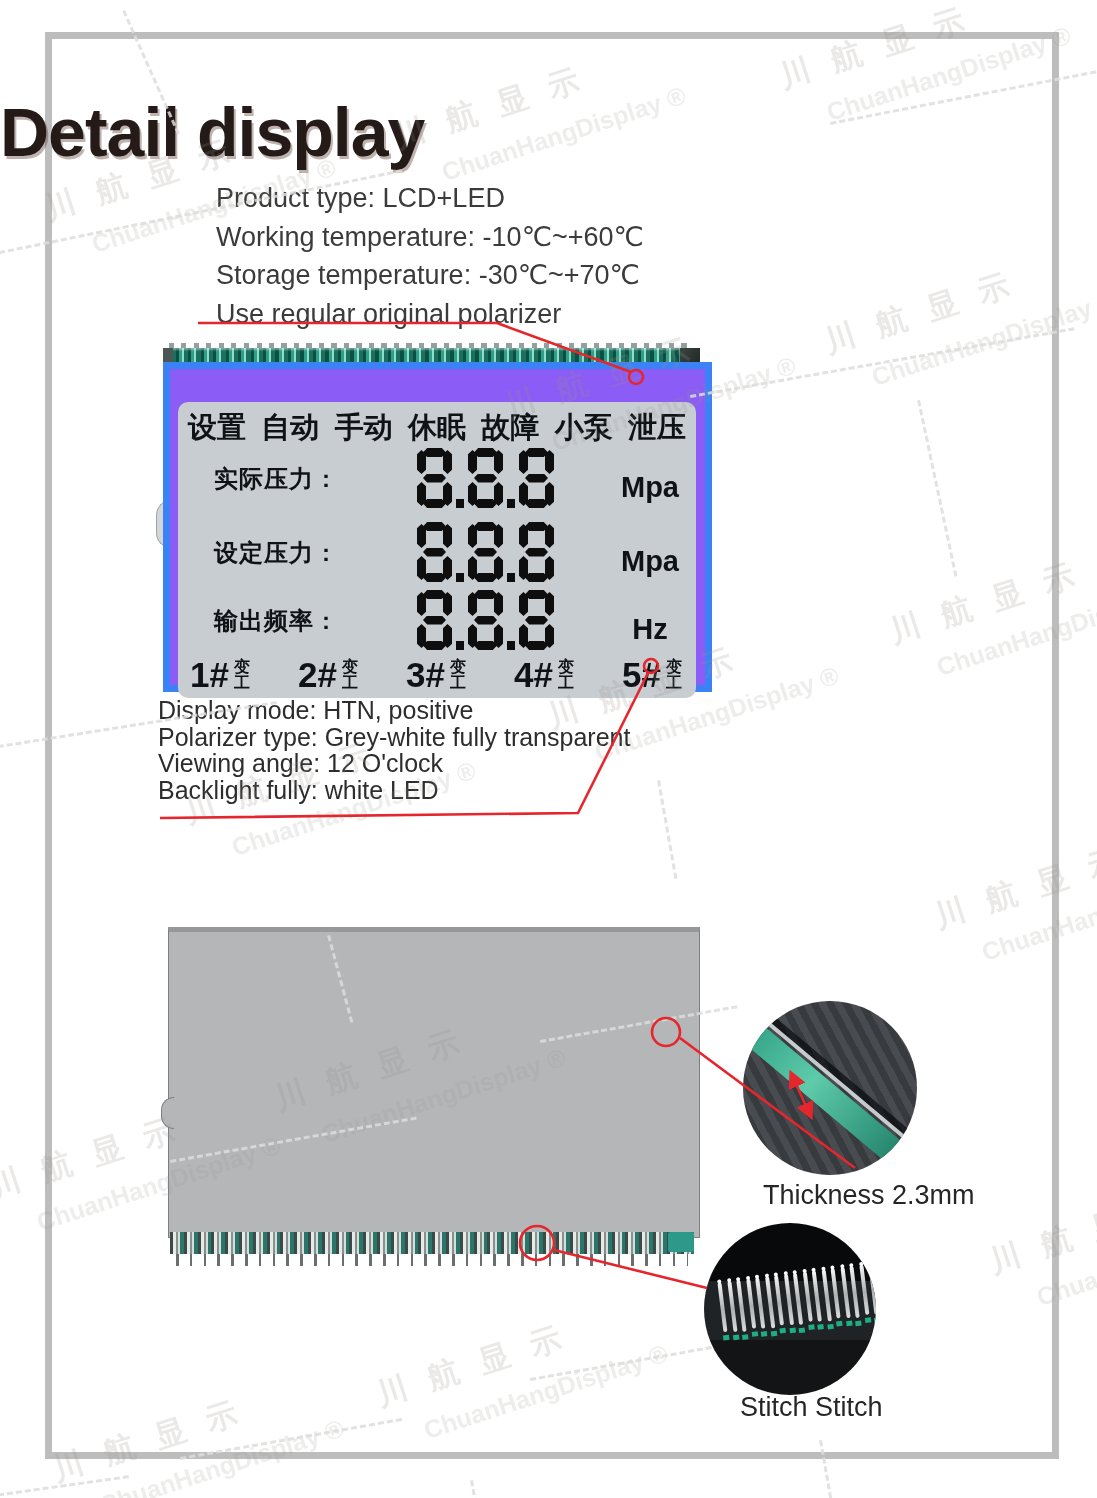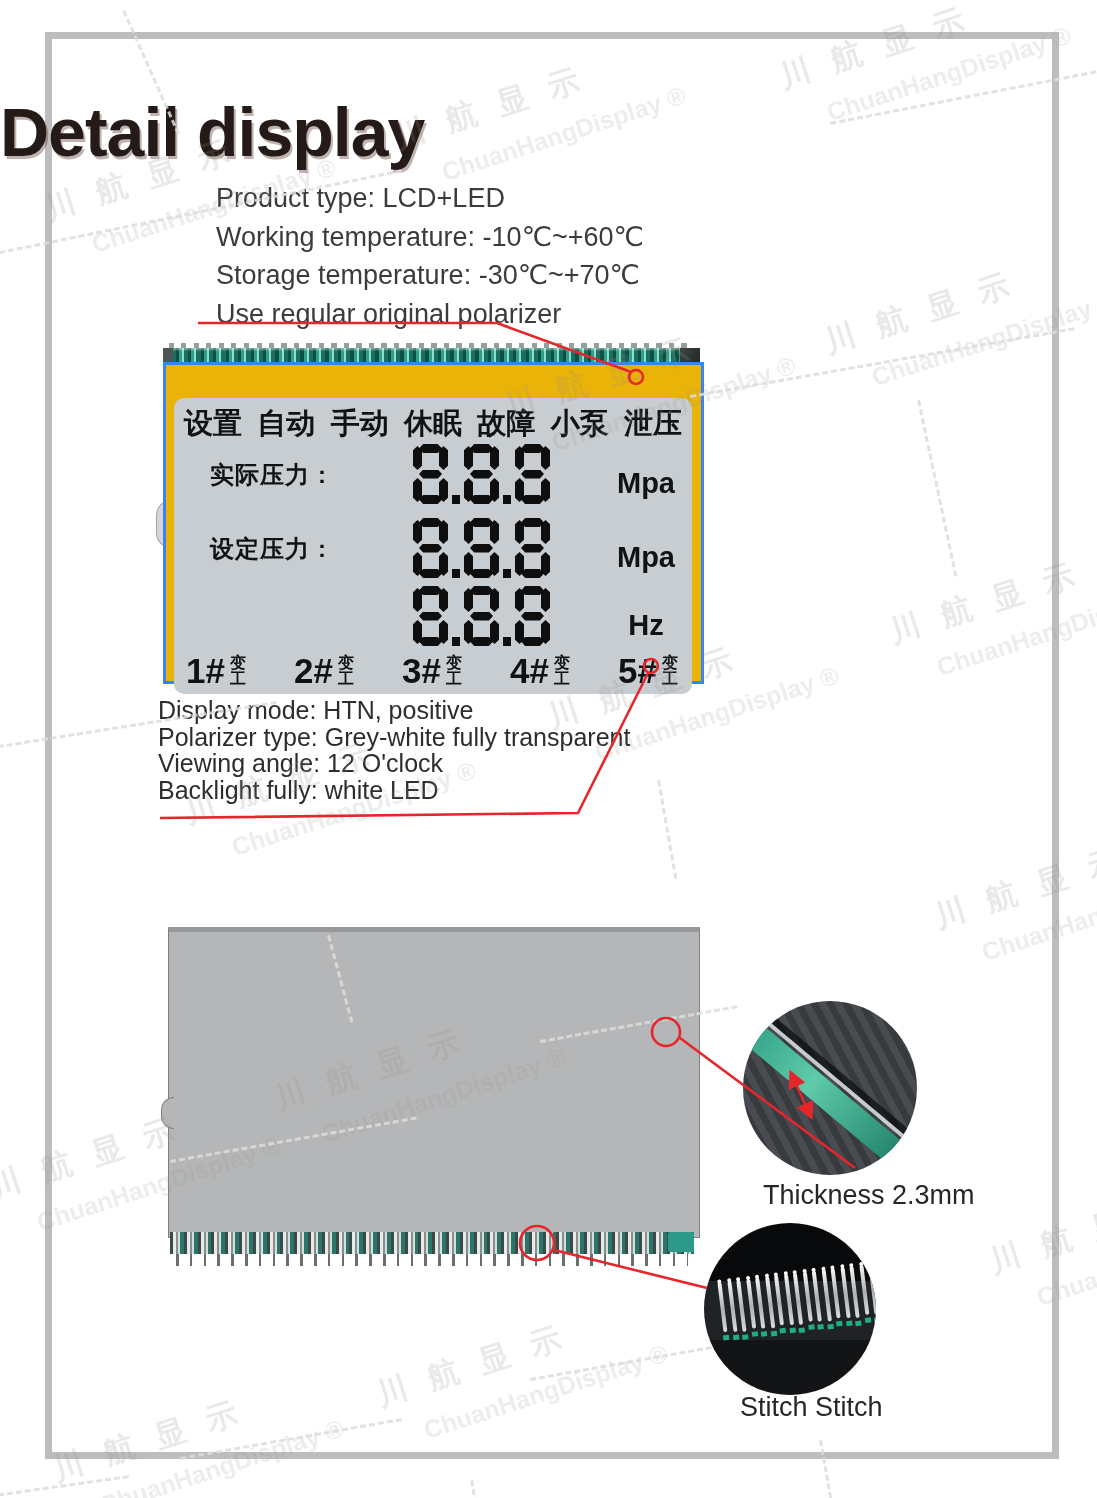--- a/index.html
+++ b/index.html
@@ -31,21 +31,21 @@
   .lcd .zebra{position:absolute;top:5px;left:0;width:100%;height:24px;
       background:repeating-linear-gradient(90deg,#0c4f43 0 3px,#2f9e88 3px 6px,#8fdcc9 6px 8px,#1a6f5e 8px 12.5px);
       box-shadow:inset 0 2px 2px rgba(255,255,255,.4), inset 0 -2px 2px rgba(0,0,0,.35);}
   .lcd .zebra::after{content:"";position:absolute;right:0;top:0;width:20px;height:100%;
       background:linear-gradient(120deg,#3d4543,#1c2422);}
   .lcd .zebra::before{content:"";position:absolute;left:0;top:0;width:10px;height:100%;
       background:#4c5654;}
   .bump{position:absolute;left:-7px;top:157px;width:14px;height:46px;
       border-radius:23px 0 0 23px;background:#d3d6d8;border:1px solid #9fa4a6;border-right:none;}
   .lcd-body{position:absolute;top:19px;left:0;width:535px;height:316px;
-      background:#eab308;border:3px solid #3b82f6;}
+      background:#8b5cf6;border:7px solid #3b82f6;}
   .lcd-screen{position:absolute;top:33px;left:8px;width:518px;height:296px;
       background:#c8cdd1;border-radius:10px;color:#101315;}
   .status-row{position:absolute;top:6px;left:10px;right:10px;height:36px;display:flex;
       justify-content:space-between;font-size:29px;font-weight:600;}
   .data-row{position:absolute;left:0;width:100%;height:66px;}
   .row-label{position:absolute;left:36px;top:50%;transform:translateY(-50%);
       font-size:24px;font-weight:700;letter-spacing:1px;white-space:nowrap;}
   .row-colon{font-weight:700;margin-left:8px;}
   .seg-group{position:absolute;left:238px;bottom:4px;display:flex;align-items:flex-end;height:60px;}
   .unit{position:absolute;left:420px;bottom:8px;width:64px;text-align:center;
@@ -276,20 +276,23 @@
                 <i class="sg f v"></i>
                 <i class="sg b v"></i>
                 <i class="sg e v"></i>
                 <i class="sg c v"></i>
               </span>
             </span>
           <span class="unit">Mpa</span>
         </div>
 
         <div class="data-row" style="top:186px;">
+          <span class="row-label">
+            <span>输出频率</span><span class="row-colon">:</span>
+          </span>
           <span class="seg-group">
               <span class="sd">
                 <i class="sg a h"></i>
                 <i class="sg g h"></i>
                 <i class="sg d h"></i>
                 <i class="sg f v"></i>
                 <i class="sg b v"></i>
                 <i class="sg e v"></i>
                 <i class="sg c v"></i>
               </span>

